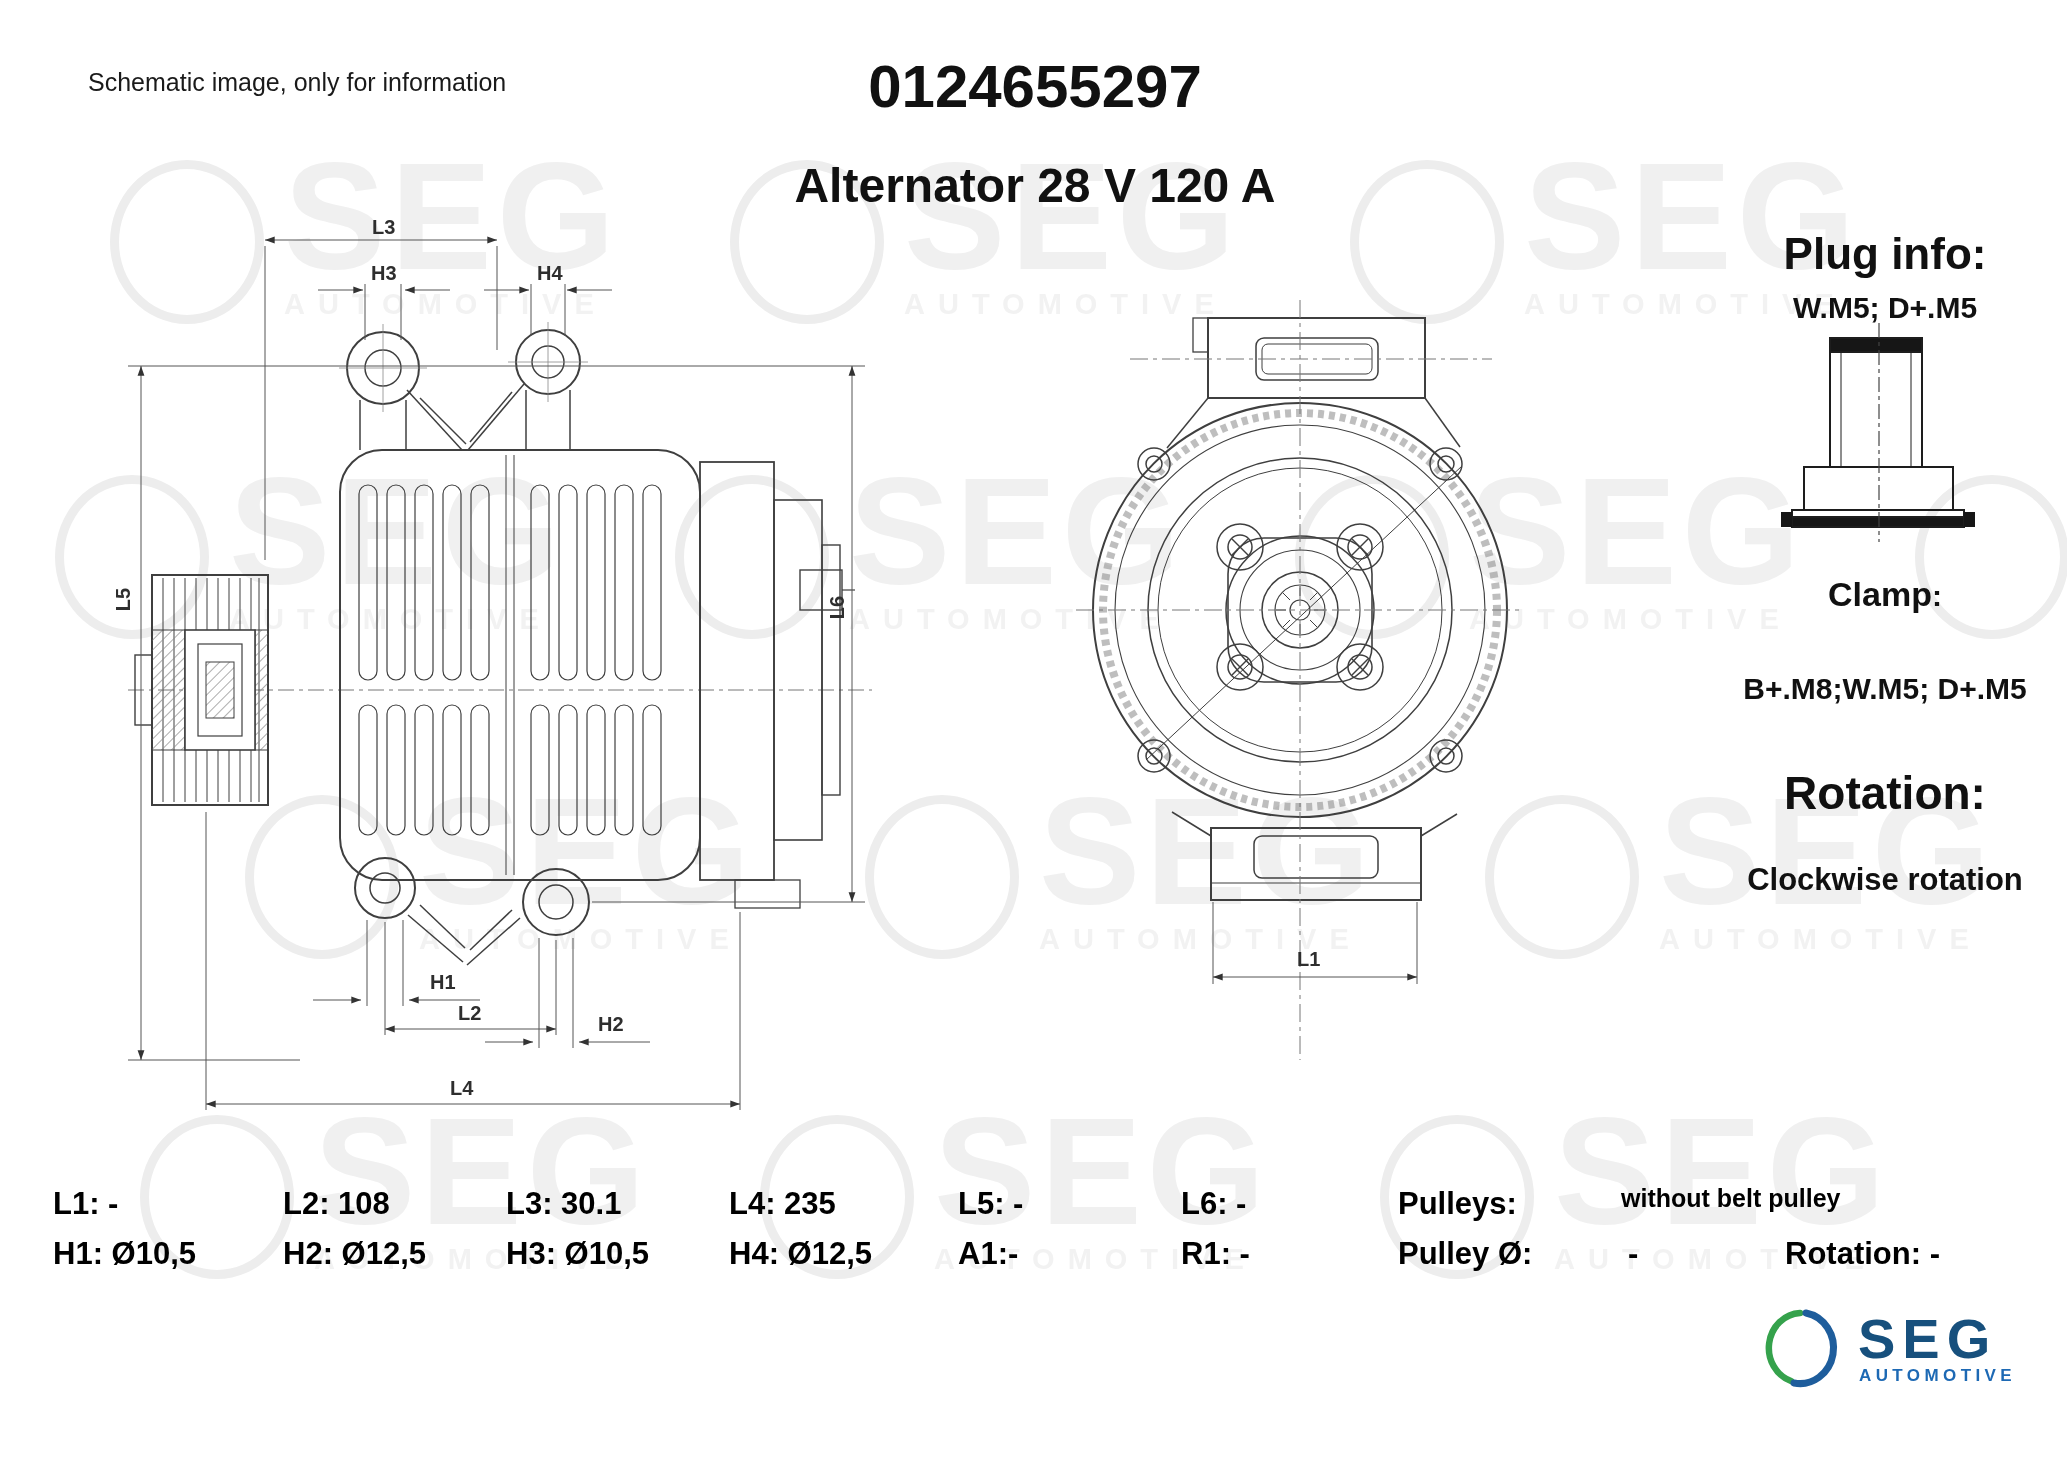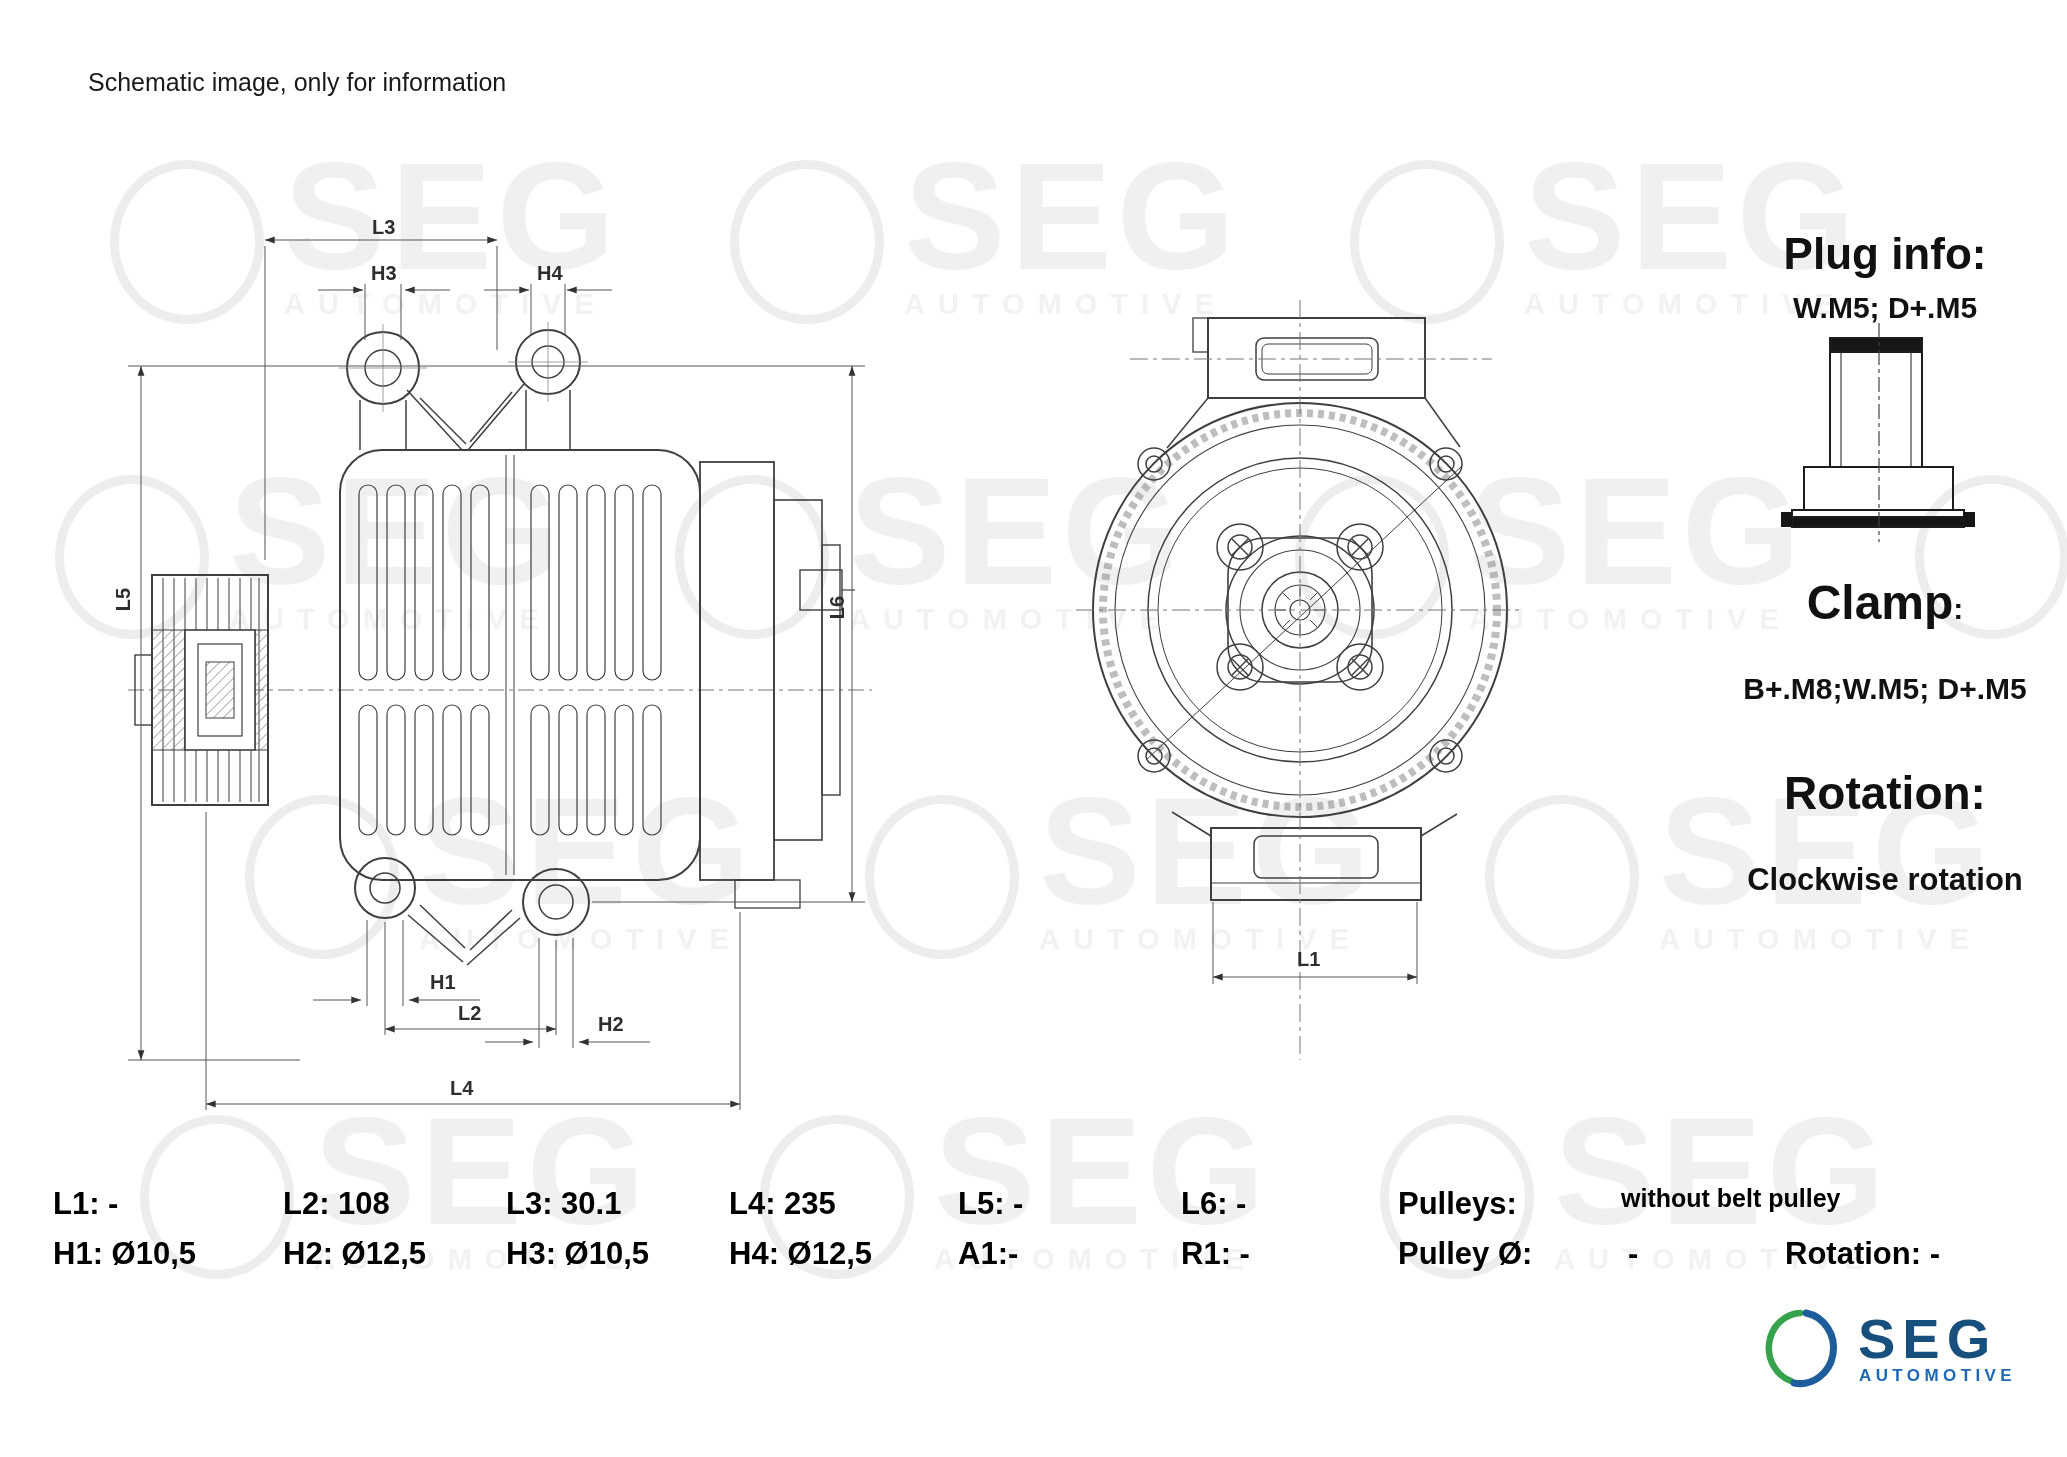--- a/index.html
+++ b/index.html
@@ -356,25 +356,29 @@
     </g>
 
     <g fill="none" stroke-linecap="round">
       <path d="M 1791 1381 A 33 35 0 0 1 1800 1313" stroke="#35a24c" stroke-width="6.5"></path>
       <path d="M 1806 1313 A 33 35 0 0 1 1794 1383" stroke="#1e5d9c" stroke-width="7"></path>
     </g>
   </svg>
 
   <div class="txt" id="note">Schematic image, only for information</div>
 
+  <div class="txt" id="title-block">
+    <div id="title">0124655297</div>
+    <div id="subtitle">Alternator 28 V 120 A</div>
+  </div>
 
   <div class="panel-item p-head" style="top:229px;">Plug info:</div>
   <div class="panel-item p-val" style="top:291px;">W.M5; D+.M5</div>
   <div class="panel-item" style="top:575px;">
-    <span class="p-head" style="font-size:48px;">Clamp</span><span style="font-size:30px;font-weight:600;">:</span>
+    <span class="p-head" style="font-size:34px;">Clamp</span><span style="font-size:30px;font-weight:600;">:</span>
   </div>
   <div class="panel-item p-val" style="top:672px;">B+.M8;W.M5; D+.M5</div>
   <div class="panel-item p-head" style="top:766px;font-size:46px;">Rotation:</div>
   <div class="panel-item p-val" style="top:862px;font-size:31px;">Clockwise rotation</div>
 
   <span class="dim" style="left:372px;top:216px;">L3</span>
   <span class="dim" style="left:371px;top:262px;">H3</span>
   <span class="dim" style="left:537px;top:262px;">H4</span>
   <span class="dim rot" style="left:112px;top:588px;">L5</span>
   <span class="dim rot" style="left:826px;top:596px;">L6</span>

